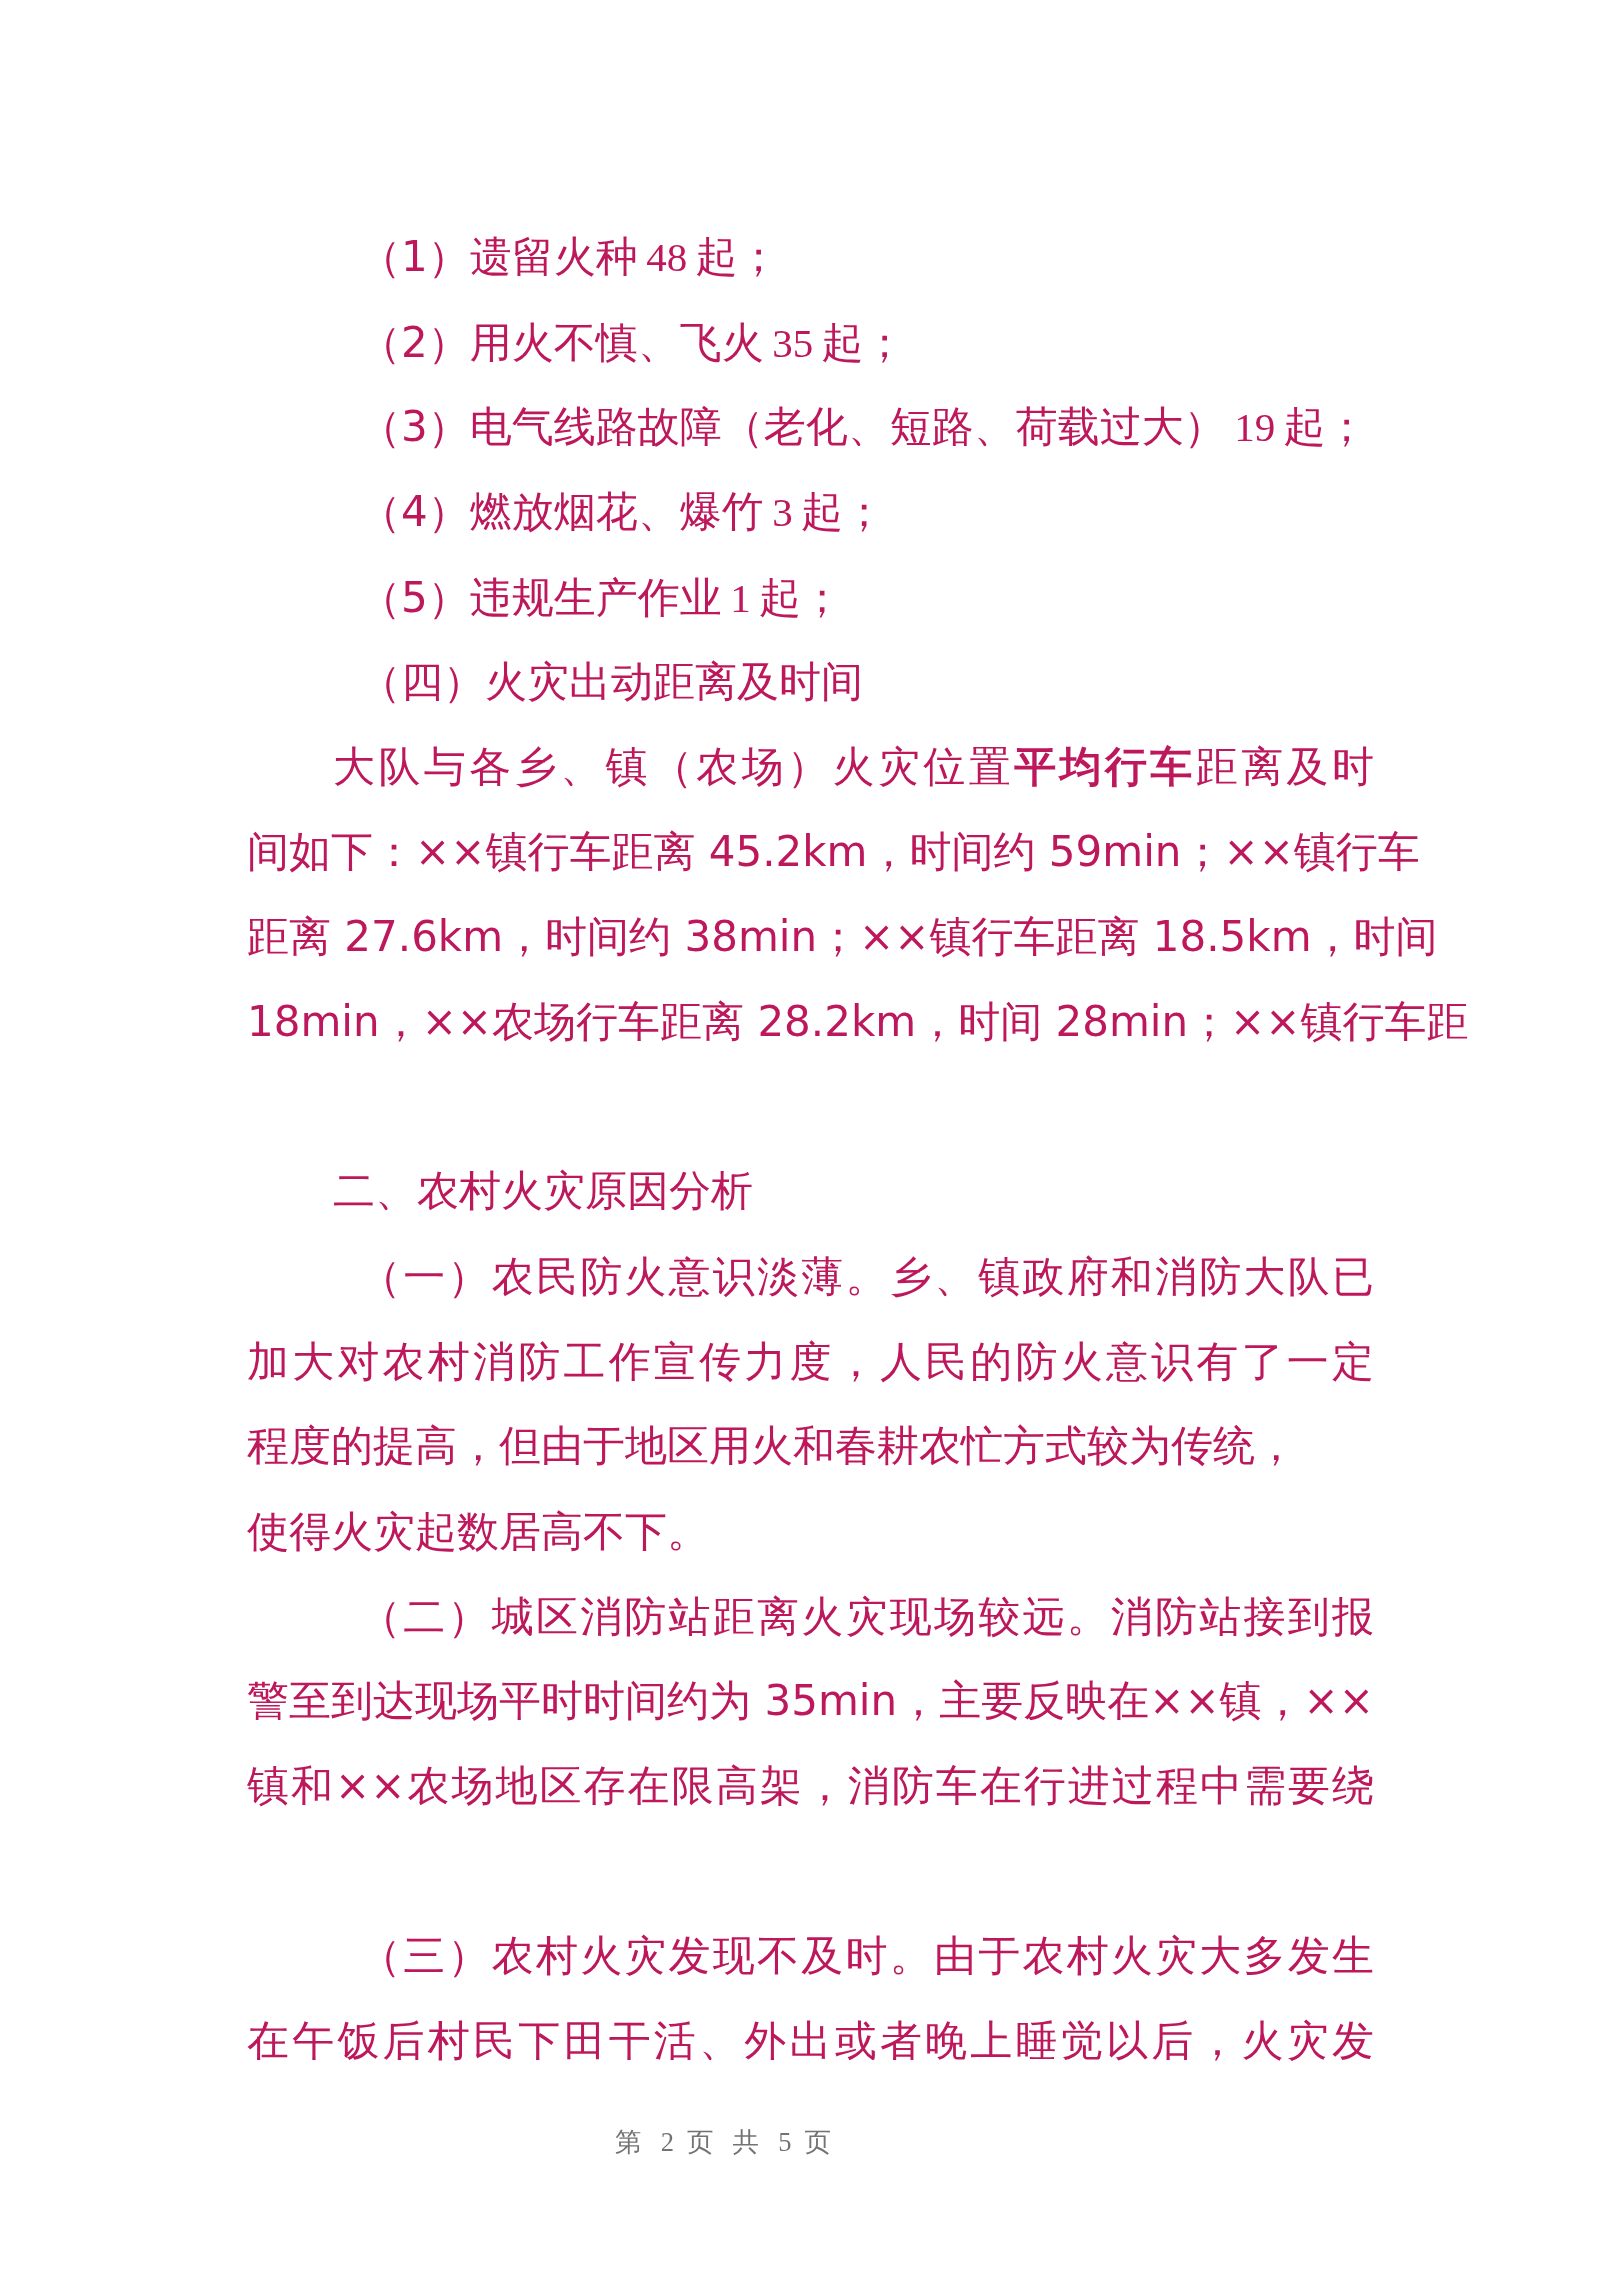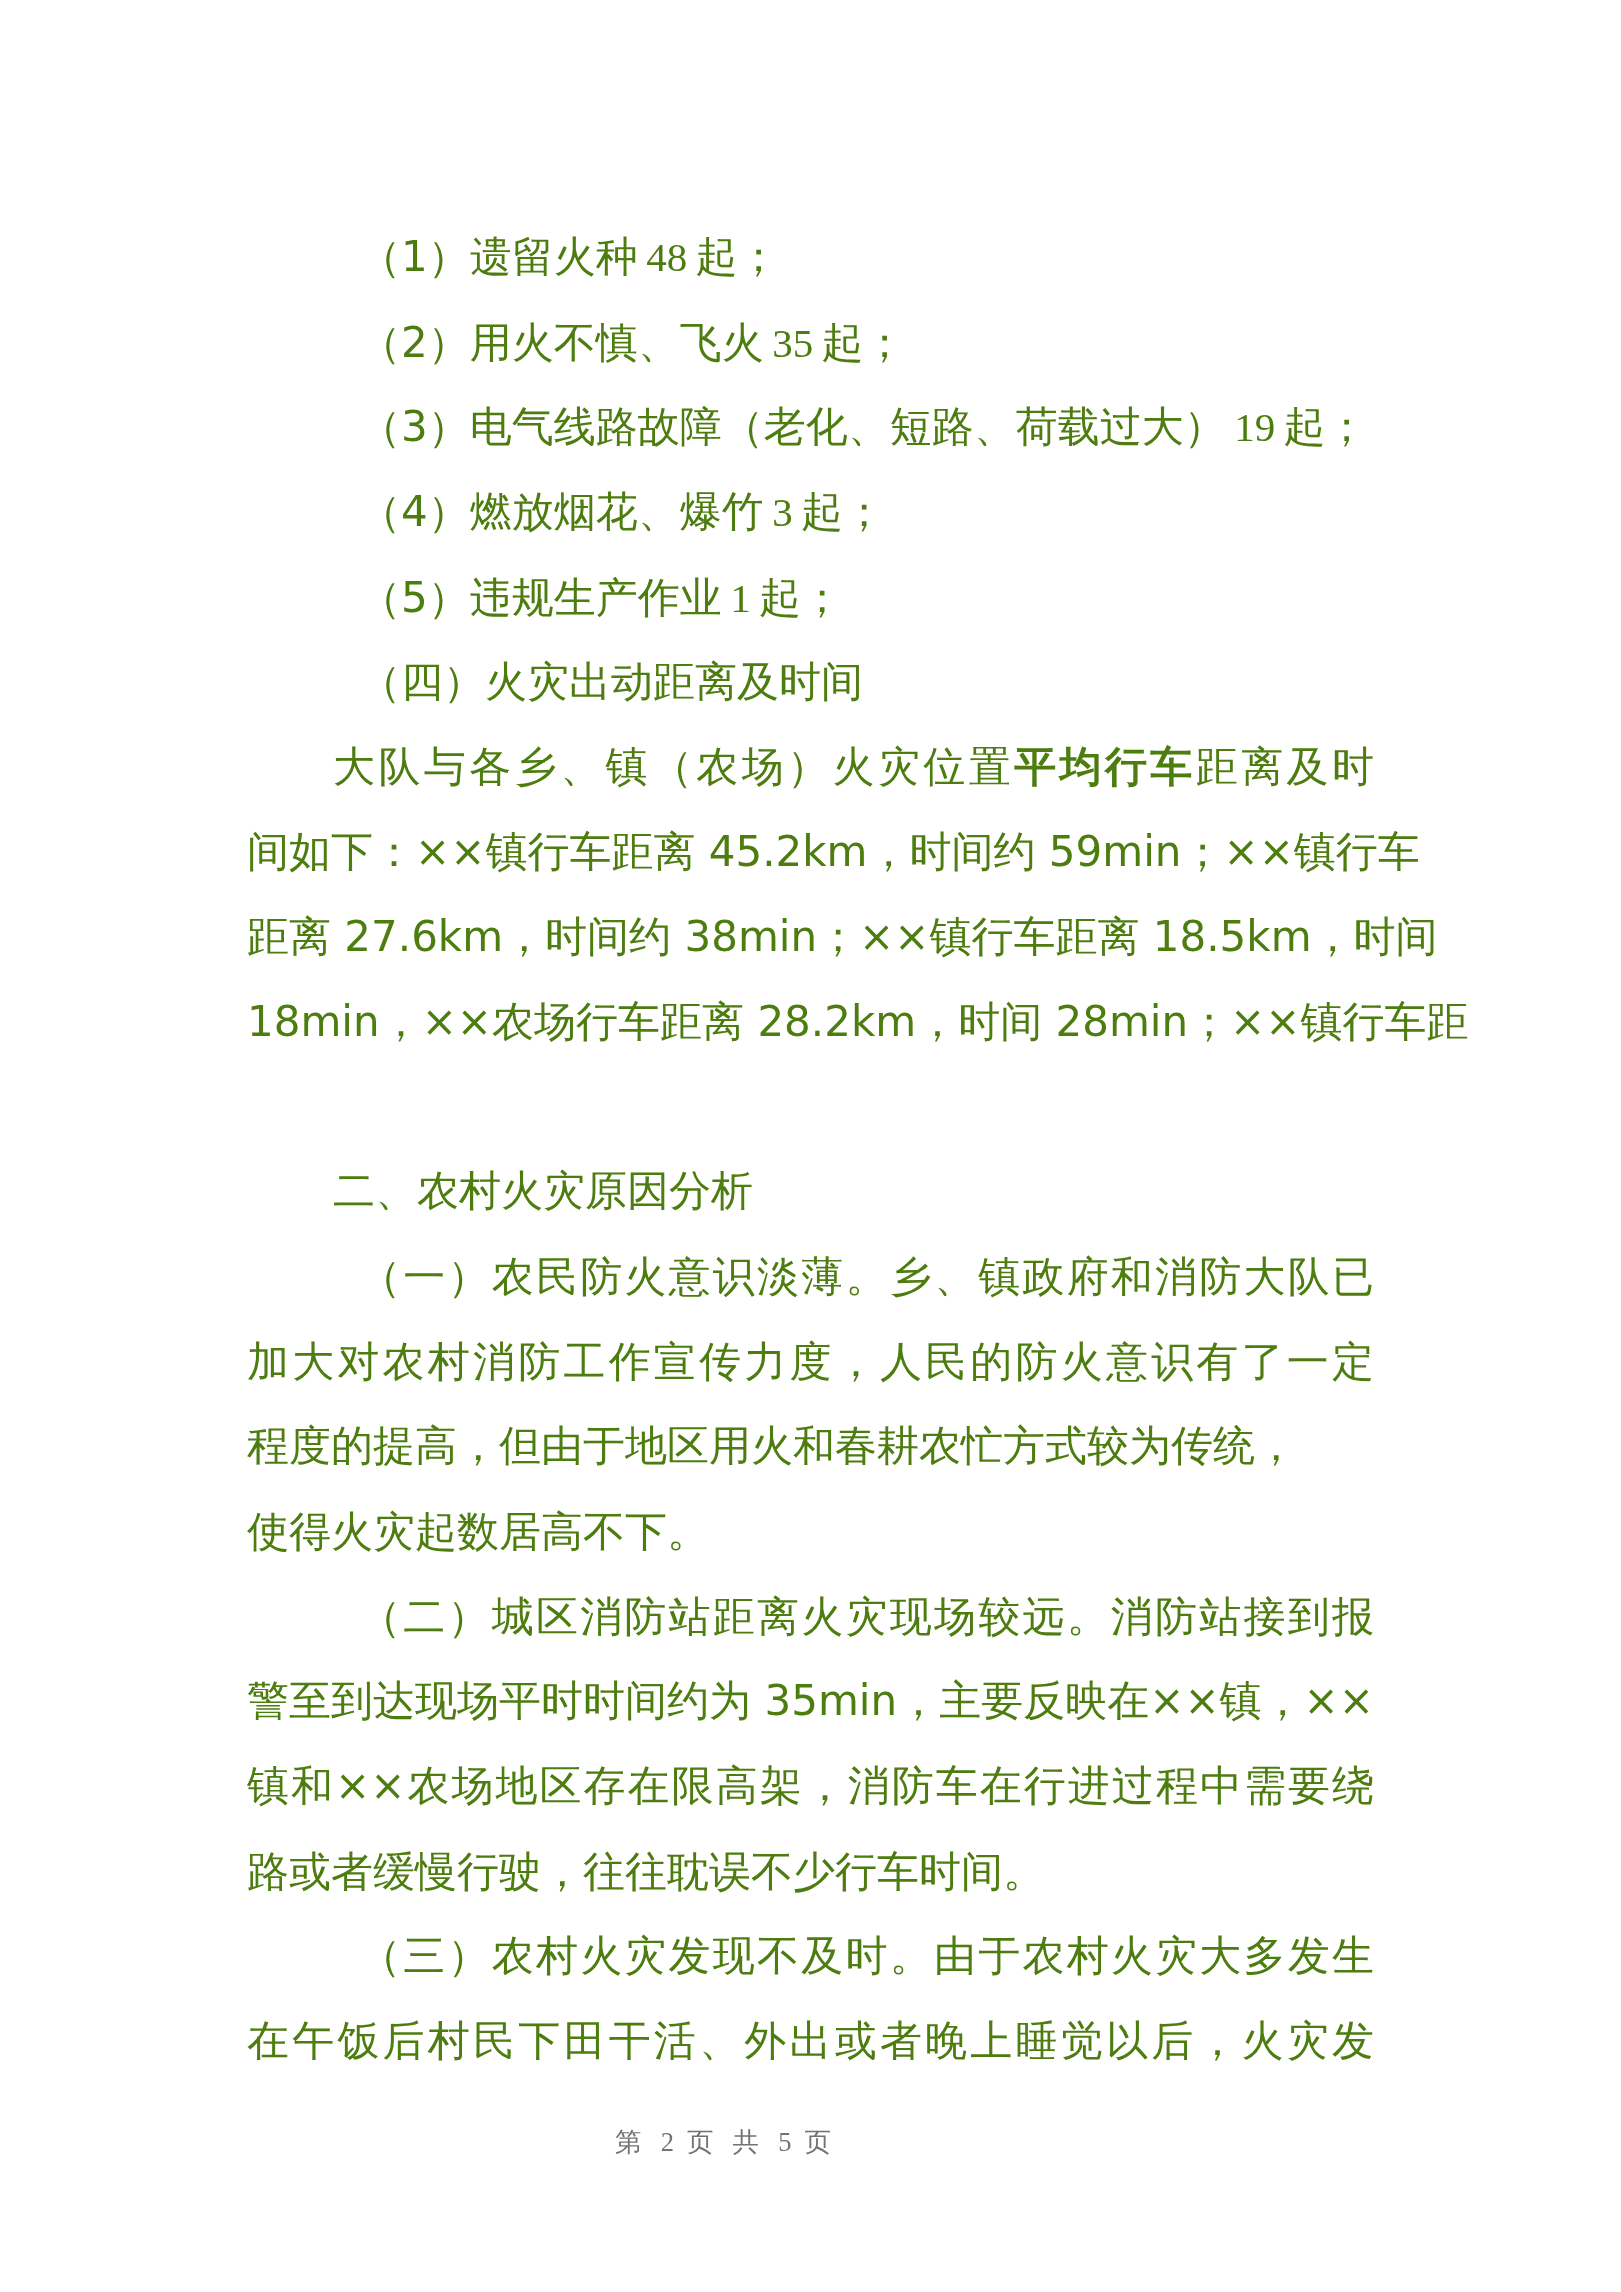--- a/index.html
+++ b/index.html
@@ -7,21 +7,21 @@
   .page { position: absolute; left: 0; top: 0; width: 1621px; height: 2293px; background: #ffffff; color: #000000; }
   .line {
     position: absolute;
     left: 247px;
     width: 1127px;
     height: 59px;
     line-height: 59px;
     font-family: "DejaVu Sans", "Liberation Sans", sans-serif;
     font-size: 42px;
     white-space: nowrap;
-    color: #4d7c0f;
+    color: #be185d;
   }
   .line.full { text-align: justify; text-align-last: justify; }
   .line.ind2 { left: 333px; width: 1041px; }
   .line.ind3 { left: 359px; width: 1015px; }
   .num { font-family: "Liberation Serif", "DejaVu Serif", serif; font-size: 41px; }
   .bold { font-weight: bold; }
   .footer {
     position: absolute;
     left: 615px;
     top: 2125px;
@@ -66,21 +66,20 @@
   <div class="line ind2" style="top:1161px;">二、农村火灾原因分析</div>
 
   <div class="line ind3 full" style="top:1247px;">（一）农民防火意识淡薄。乡、镇政府和消防大队已</div>
   <div class="line full" style="top:1332px;">加大对农村消防工作宣传力度，人民的防火意识有了一定</div>
   <div class="line" style="top:1416px;">程度的提高，但由于地区用火和春耕农忙方式较为传统，</div>
   <div class="line" style="top:1502px;">使得火灾起数居高不下。</div>
 
   <div class="line ind3 full" style="top:1587px;">（二）城区消防站距离火灾现场较远。消防站接到报</div>
   <div class="line full" style="top:1671px;">警至到达现场平时时间约为 35min，主要反映在××镇，××</div>
   <div class="line full" style="top:1756px;">镇和××农场地区存在限高架，消防车在行进过程中需要绕</div>
-  <div class="line" style="top:1842px;">路或者缓慢行驶，往往耽误不少行车时间。</div>
 
   <div class="line ind3 full" style="top:1926px;">（三）农村火灾发现不及时。由于农村火灾大多发生</div>
   <div class="line full" style="top:2011px;">在午饭后村民下田干活、外出或者晚上睡觉以后，火灾发</div>
 
   <div class="footer">第 2 页 共 5 页</div>
 
 </div>
 
 
 </body></html>

